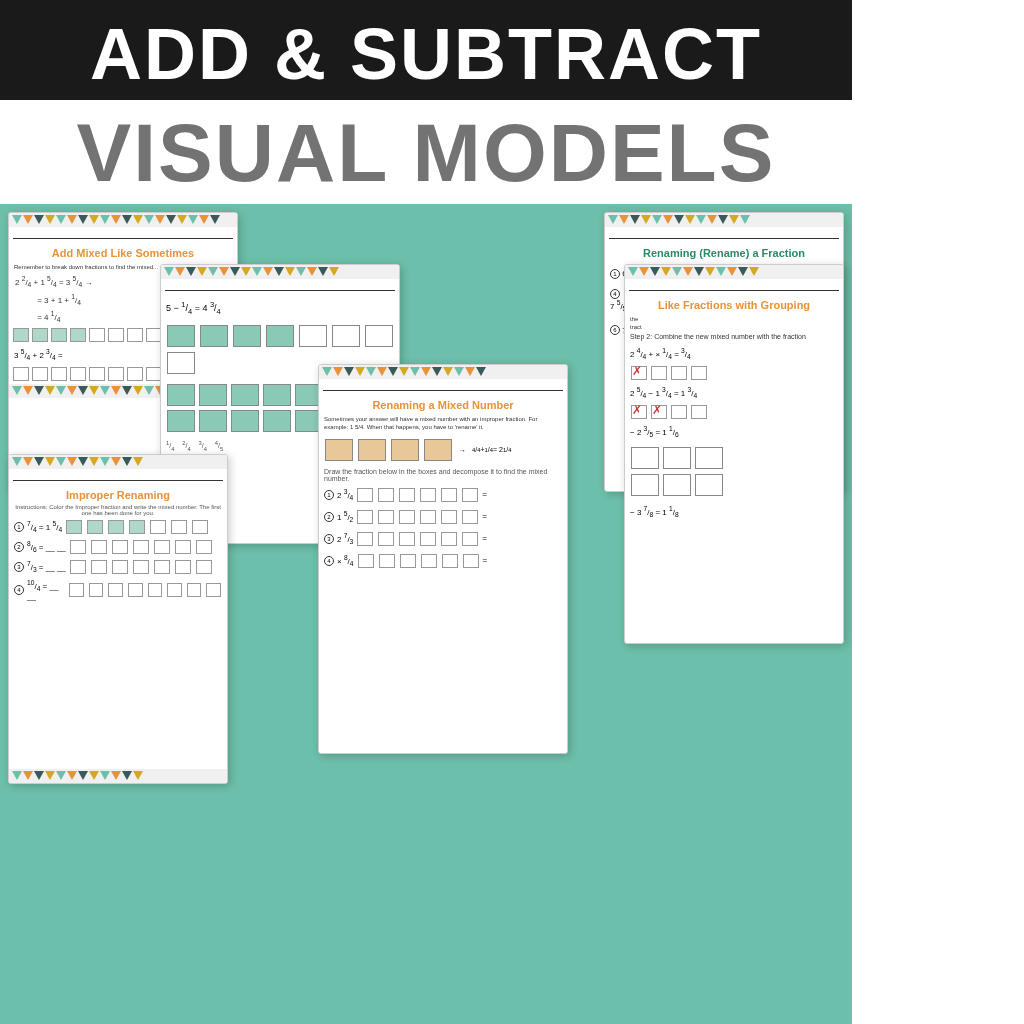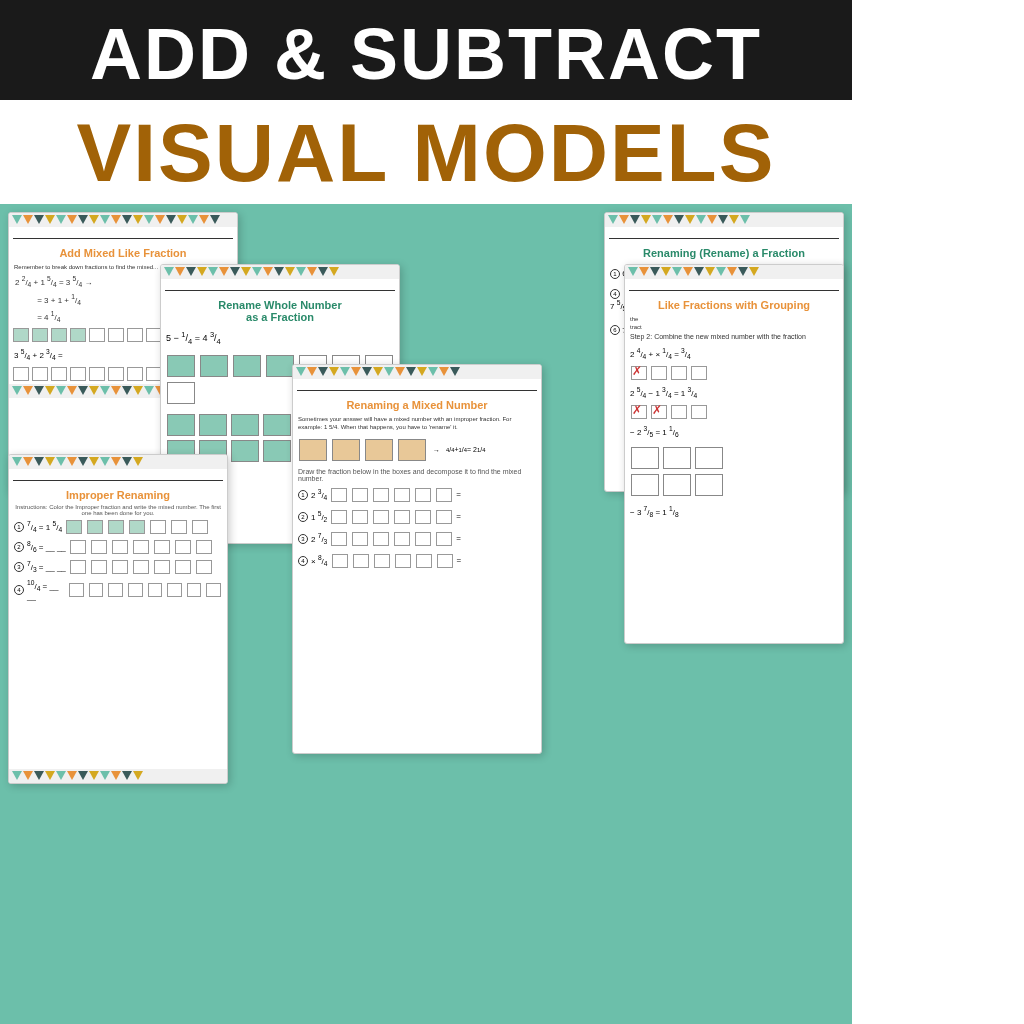--- a/index.html
+++ b/index.html
@@ -55,21 +55,21 @@
     .visual-models-band {
       background: #fff;
       display: flex;
       align-items: center;
       justify-content: center;
       padding: 12px 10px 10px;
       flex-shrink: 0;
     }
 
     .visual-models-text {
-      color: #a16207;
+      color: #737373;
       font-size: 82px;
       font-weight: 900;
       letter-spacing: 2px;
       font-family: 'Arial Black', Arial, sans-serif;
       text-transform: uppercase;
       line-height: 1;
     }
 
     
     .content-area {
@@ -167,21 +167,21 @@
     .ws-ungroup {
       top: 8px;
       right: 8px;
       width: 240px;
       height: 280px;
     }
 
     
     .ws-renaming {
       top: 160px;
-      left: 292px;
+      left: 318px;
       width: 250px;
       height: 390px;
       z-index: 4;
     }
 
     
     .ws-like-fractions {
       top: 60px;
       right: 8px;
       width: 220px;
@@ -315,21 +315,21 @@
         <div class="triangle tri-gold"></div>
         <div class="triangle tri-teal"></div>
         <div class="triangle tri-orange"></div>
         <div class="triangle tri-dark"></div>
         <div class="triangle tri-gold"></div>
         <div class="triangle tri-teal"></div>
         <div class="triangle tri-orange"></div>
         <div class="triangle tri-dark"></div>
       </div>
       <div class="name-line"></div>
-      <div class="ws-title">Add Mixed Like Fraction</div>
+      <div class="ws-title">Add Mixed Like Sometimes</div>
       <div class="ws-content">Remember to break down fractions to find the mixed...</div>
       <div class="ws-equation">2 <sup>2</sup>/<sub>4</sub> + 1 <sup>5</sup>/<sub>4</sub> = 3 <sup>5</sup>/<sub>4</sub> →</div>
       <div class="ws-equation">&nbsp;&nbsp;&nbsp;&nbsp;&nbsp;&nbsp;&nbsp;&nbsp;&nbsp;&nbsp;= 3 + 1 + <sup>1</sup>/<sub>4</sub></div>
       <div class="ws-equation">&nbsp;&nbsp;&nbsp;&nbsp;&nbsp;&nbsp;&nbsp;&nbsp;&nbsp;&nbsp;= 4 <sup>1</sup>/<sub>4</sub></div>
       <div class="fraction-row">
         <div class="fraction-box filled"></div>
         <div class="fraction-box filled"></div>
         <div class="fraction-box filled"></div>
         <div class="fraction-box filled"></div>
         <div class="fraction-box"></div>
@@ -381,21 +381,20 @@
         <div class="triangle tri-teal"></div>
         <div class="triangle tri-orange"></div>
         <div class="triangle tri-dark"></div>
         <div class="triangle tri-gold"></div>
         <div class="triangle tri-teal"></div>
         <div class="triangle tri-orange"></div>
         <div class="triangle tri-dark"></div>
         <div class="triangle tri-gold"></div>
       </div>
       <div class="name-line"></div>
-      <div class="ws-title teal-title">Rename Whole Number<br>as a Fraction</div>
       <div style="padding: 5px; font-size: 9px; display: flex; align-items: center; gap: 4px;">
         <span>5 − <sup>1</sup>/<sub>4</sub> = 4 <sup>3</sup>/<sub>4</sub></span>
       </div>
 
       <div style="display: flex; gap: 3px; padding: 3px 5px; flex-wrap: wrap;">
         <div class="big-box teal-filled"></div>
         <div class="big-box teal-filled"></div>
         <div class="big-box teal-filled"></div>
         <div class="big-box teal-filled"></div>
         <div class="big-box"></div>

